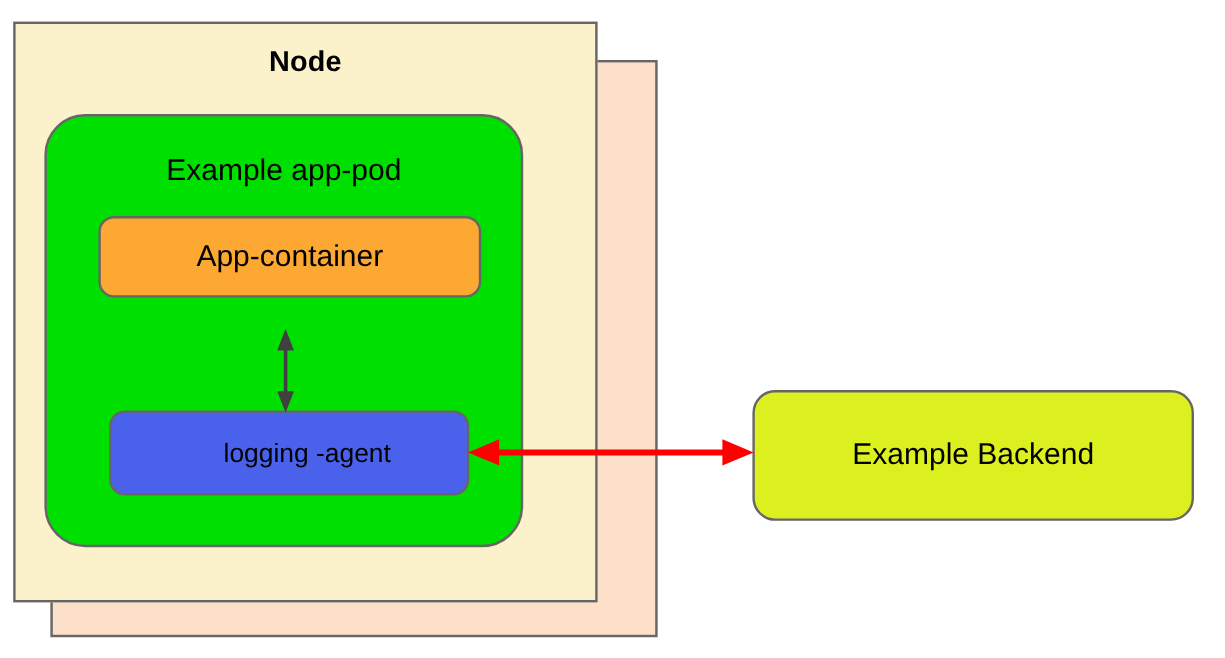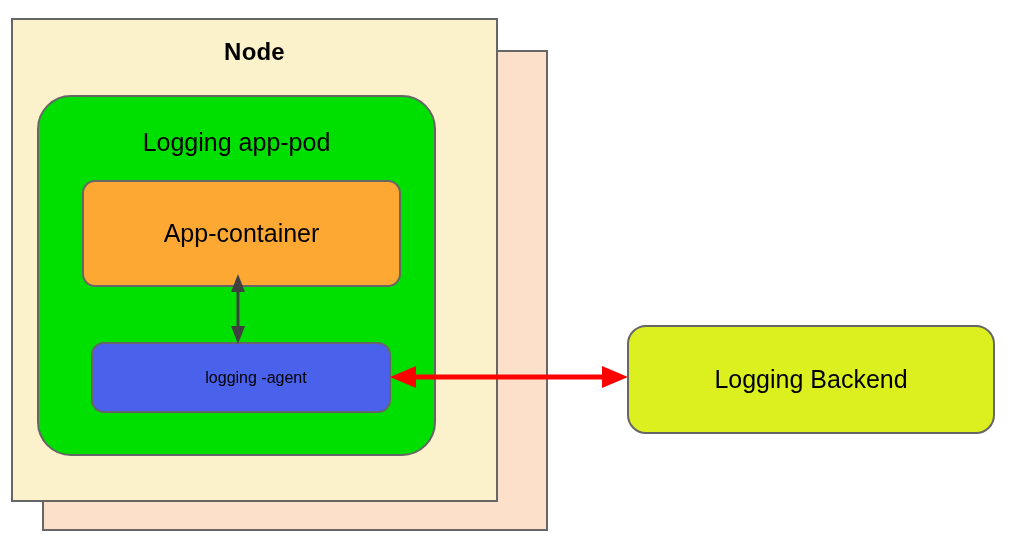--- a/index.html
+++ b/index.html
@@ -77,38 +77,38 @@
   #pod-title {
     margin-top: 33px;
     font-size: 25px;
   }
 
   
   #app-container-box {
     left: 82px;
     top: 180px;
     width: 319px;
-    height: 107px;
+    height: 68px;
     background: #FCA832;
     border: 2px solid #666666;
     border-radius: 13px;
   }
   #app-container-label { font-size: 25px; }
 
   
   #logging-agent-box {
     left: 91px;
     top: 342px;
     width: 300px;
     height: 71px;
     background: #4A62EB;
     border: 2px solid #666666;
     border-radius: 13px;
   }
-  #logging-agent-label { font-size: 16px; margin-left: 30px; }
+  #logging-agent-label { font-size: 22px; margin-left: 30px; }
 
   
   #logging-backend-box {
     left: 627px;
     top: 325px;
     width: 368px;
     height: 109px;
     background: #DCF020;
     border: 2px solid #666666;
     border-radius: 19px;
@@ -130,33 +130,33 @@
 
 <div id="canvas">
 
   <div class="box" id="node-shadow"></div>
 
   <div class="box" id="node-card">
     <span class="label" id="node-title">Node</span>
   </div>
 
   <div class="box" id="pod-box">
-    <span class="label" id="pod-title">Logging app-pod</span>
+    <span class="label" id="pod-title">Example app-pod</span>
   </div>
 
   <div class="box" id="app-container-box">
     <span class="label" id="app-container-label">App-container</span>
   </div>
 
   <div class="box" id="logging-agent-box">
     <span class="label" id="logging-agent-label">logging -agent</span>
   </div>
 
   <div class="box" id="logging-backend-box">
-    <span class="label" id="logging-backend-label">Logging Backend</span>
+    <span class="label" id="logging-backend-label">Example Backend</span>
   </div>
 
   <svg id="connectors" viewBox="0 0 1021 548">
 
     <g>
       <line x1="238" y1="286" x2="238" y2="332" stroke="#404040" stroke-width="3"></line>
       <polygon points="238,274 231,292 245,292" fill="#404040"></polygon>
       <polygon points="238,344 231,326 245,326" fill="#404040"></polygon>
     </g>
 

